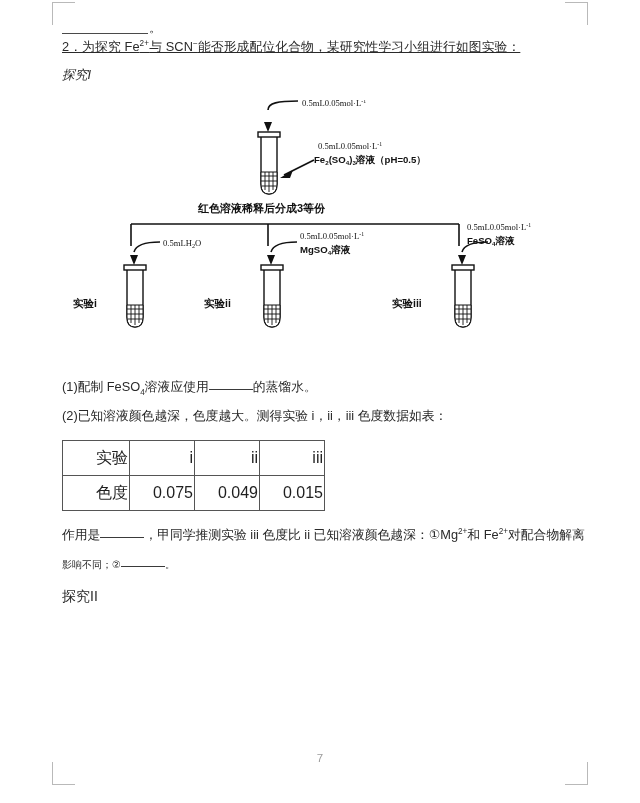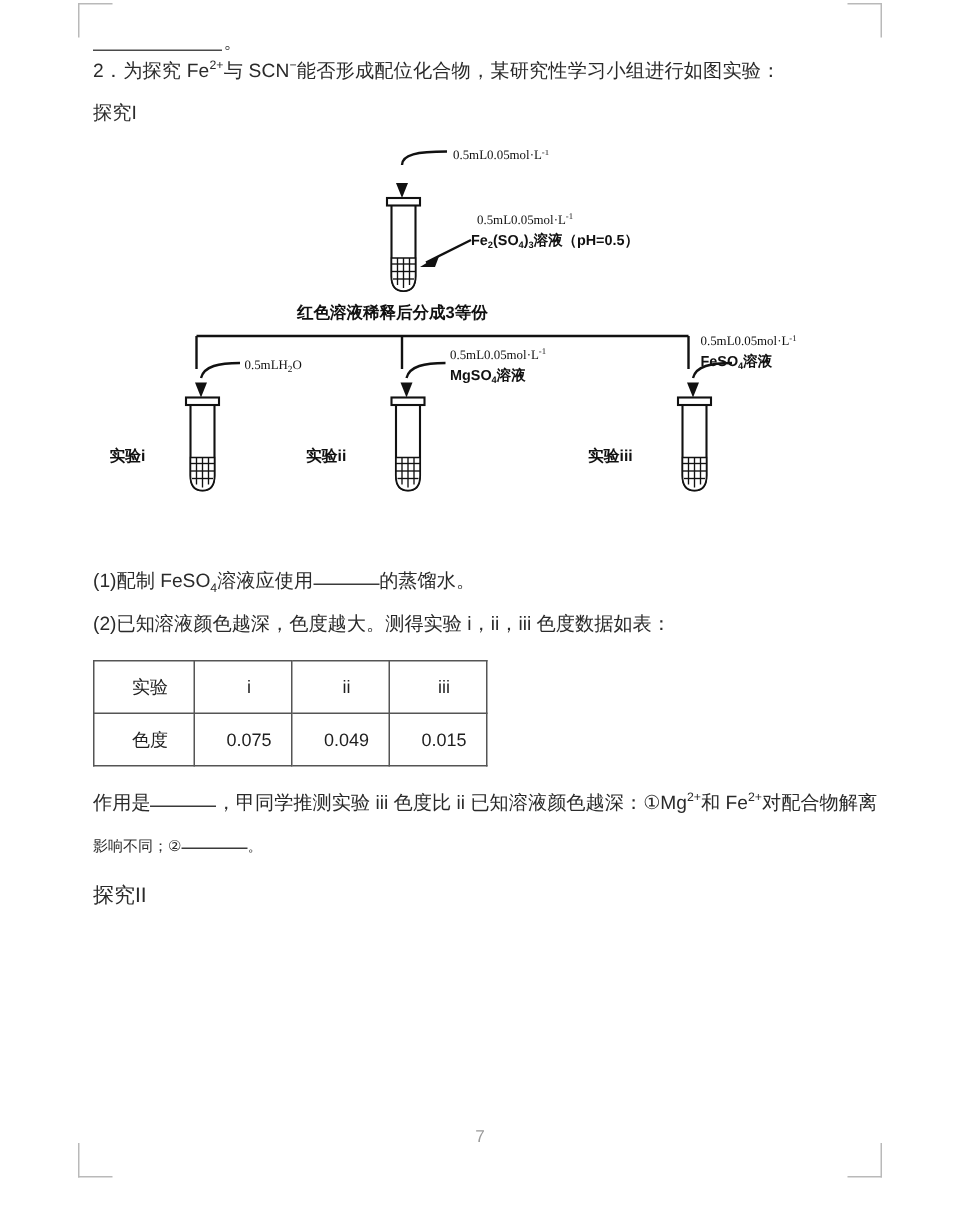--- a/index.html
+++ b/index.html
@@ -62,34 +62,36 @@
     border-bottom: 1.3px solid #3a3a3a;
     height: 8px;
     vertical-align: 1px;
   }
 
   .q-line {
     font-size: 12.8px;
     line-height: 26px;
     letter-spacing: 0.1px;
     white-space: nowrap;
+    text-decoration: underline;
   }
   sup, .sup {
     font-size: 8.2px;
     vertical-align: super;
     line-height: 0;
   }
   sub, .sub {
     font-size: 8.2px;
     vertical-align: sub;
     line-height: 0;
   }
   .label-tanjiu {
     font-size: 12.8px;
     line-height: 30px;
+    font-style: italic;
   }
 
   
   .diagram {
     position: absolute;
     left: 62px;
     top: 100px;
     width: 516px;
     height: 250px;
   }
@@ -112,22 +114,22 @@
   table.data-table {
     border-collapse: collapse;
     margin-top: 10px;
     margin-bottom: 8px;
     table-layout: fixed;
   }
   table.data-table td {
     border: 1px solid #ララ;
     border: 1px solid #555;
     height: 32px;
-    font-size: 12px;
-    text-align: center;
+    font-size: 16px;
+    text-align: right;
     padding-left: 9px;
     color: #1f1f1f;
   }
   td.c-head { width: 56px; }
   td.c-val  { width: 54px; }
 
   .tail-text {
     font-size: 12.8px;
     line-height: 31px;
     white-space: nowrap;

